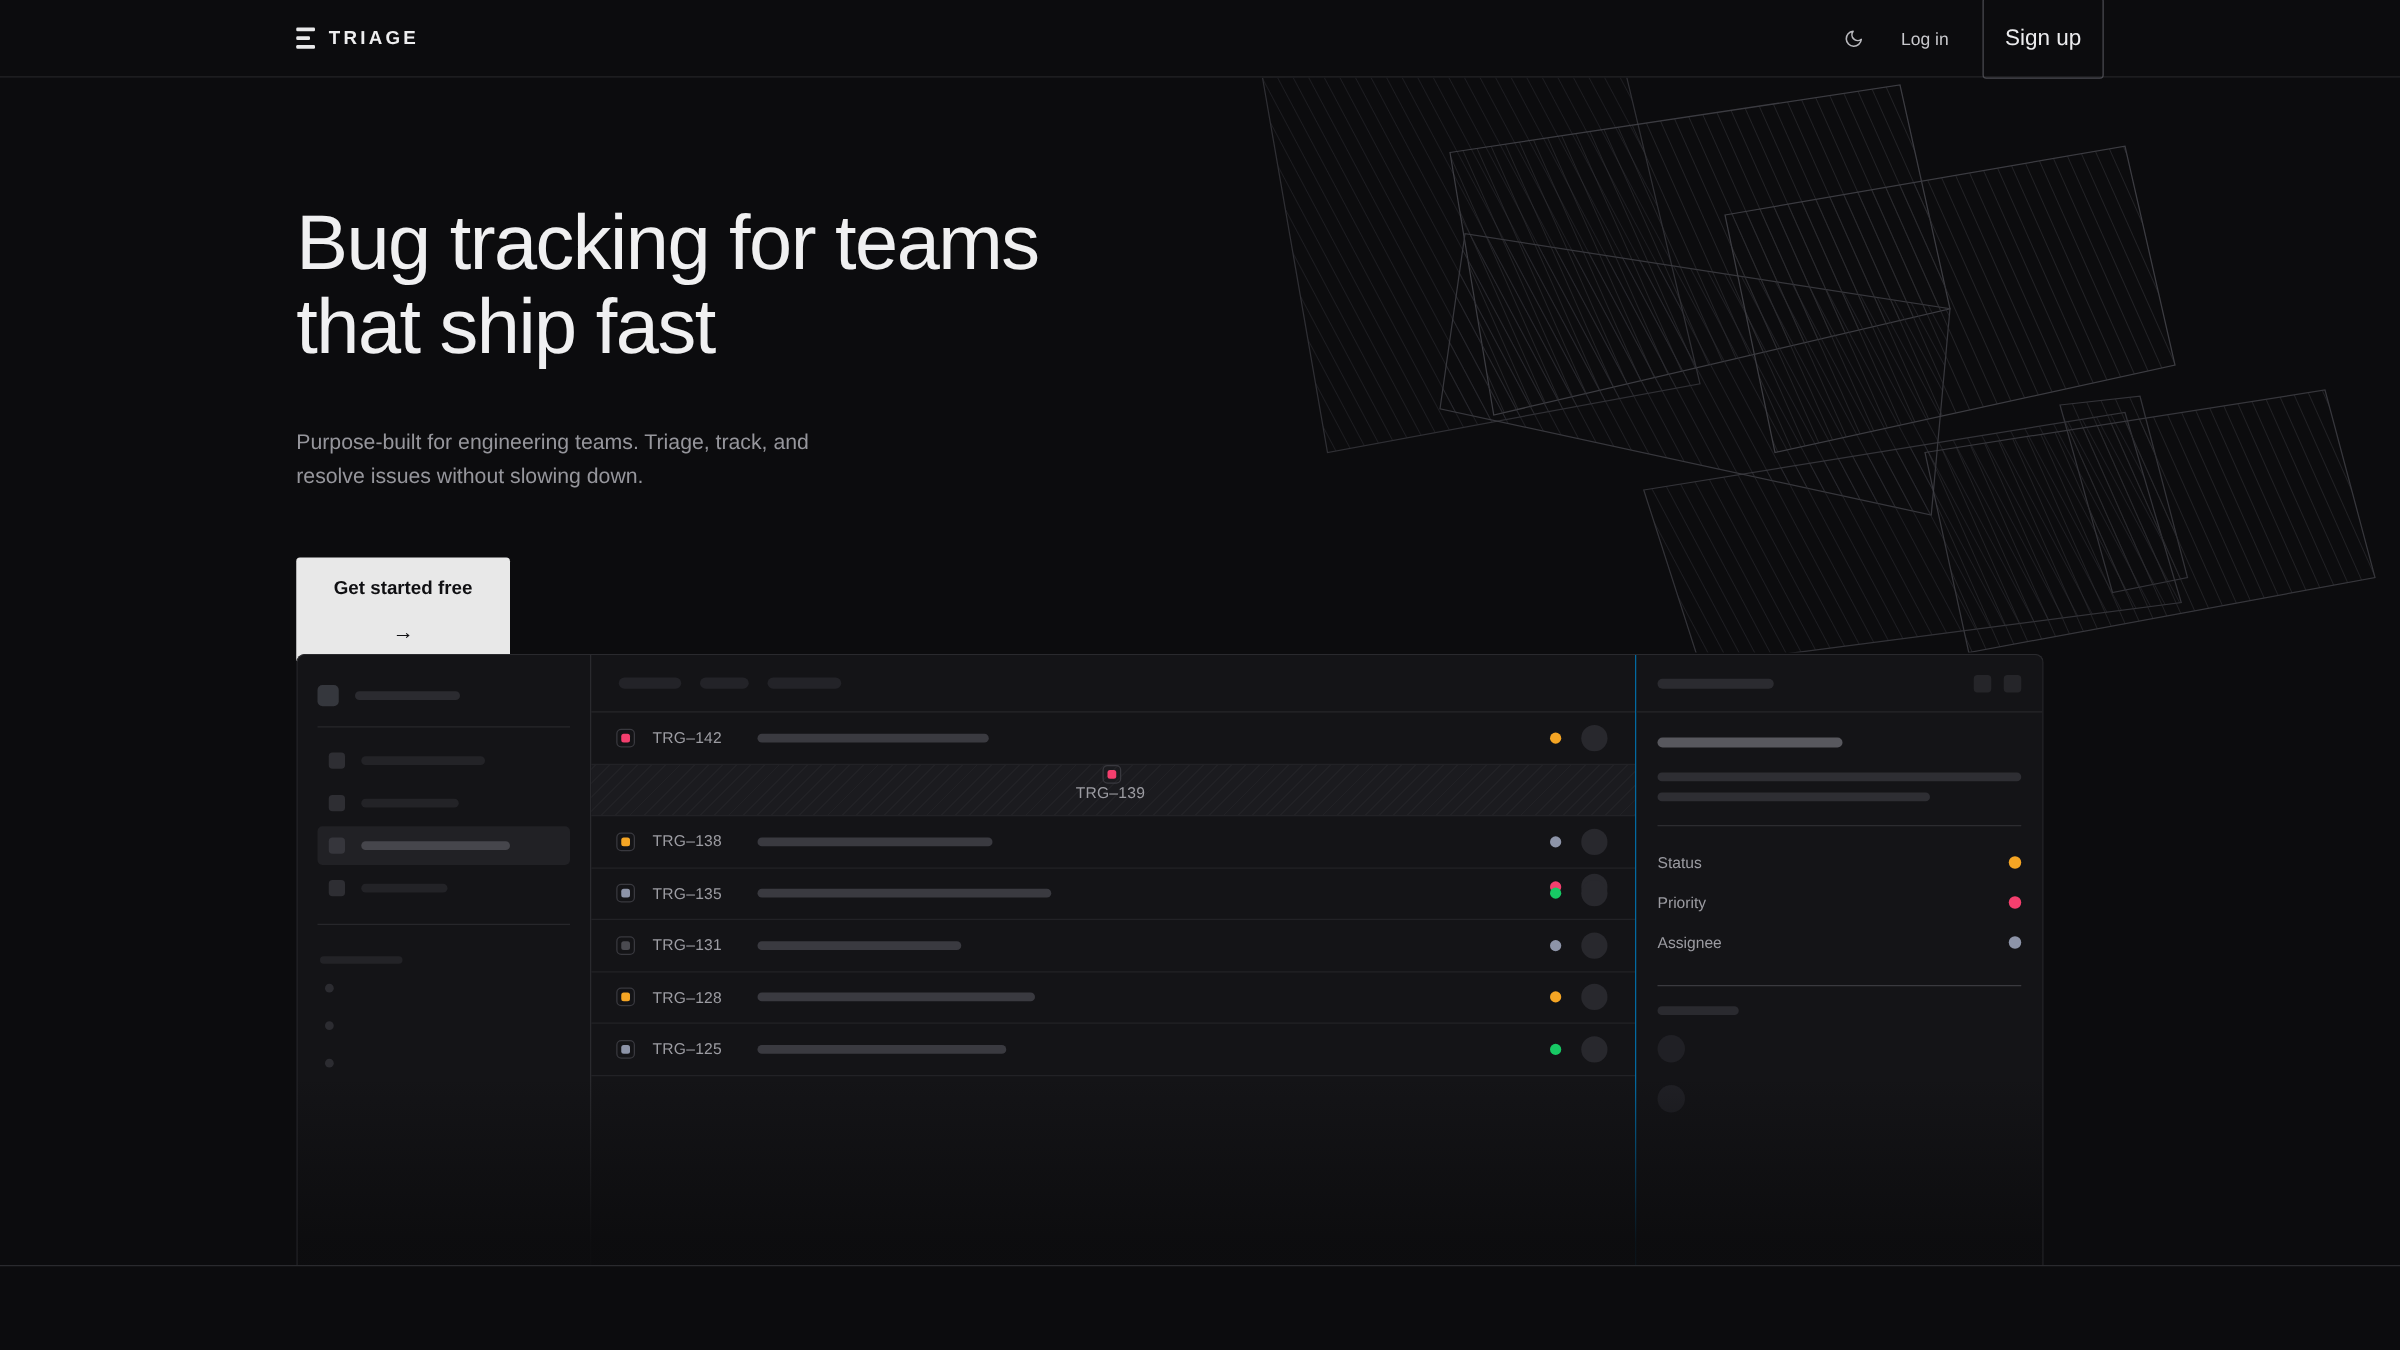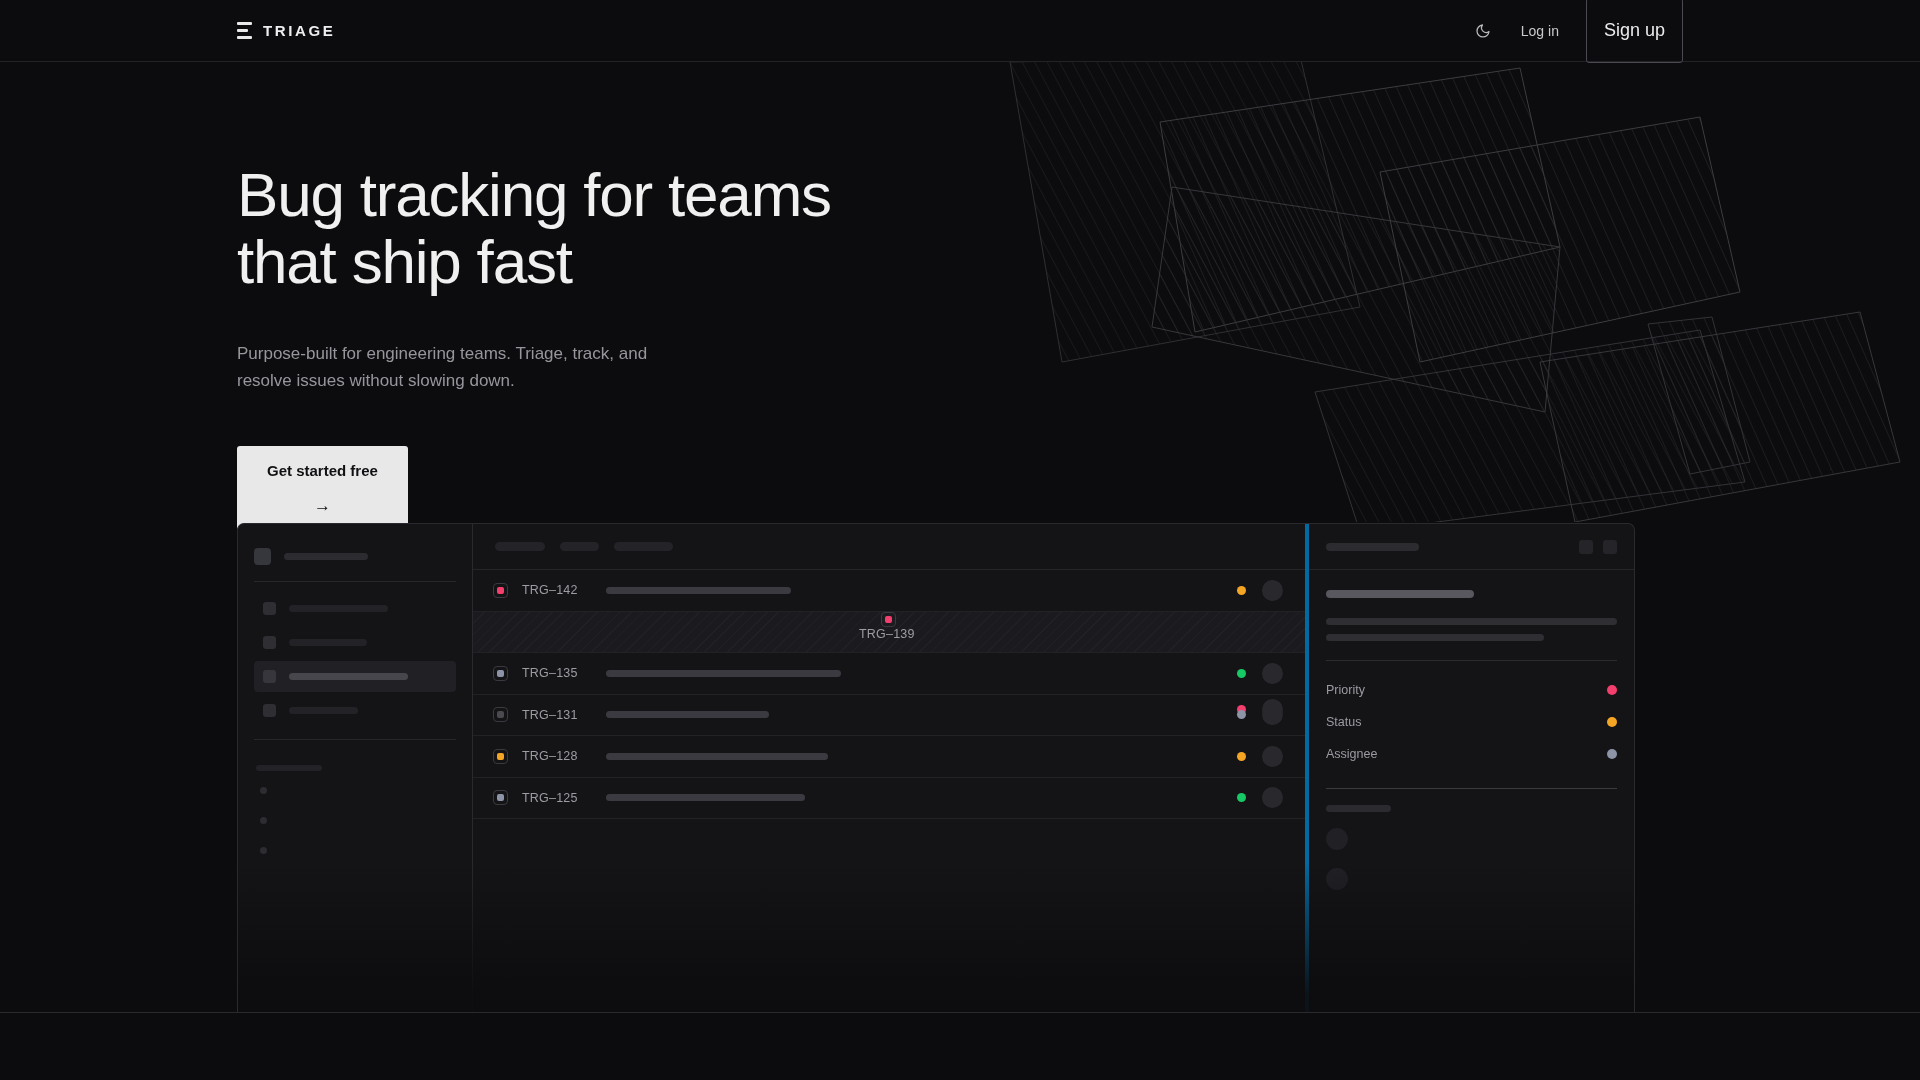--- a/index.html
+++ b/index.html
@@ -241,21 +241,21 @@
     background: #2b2b30;
   }
   .skel-lite { background: #232327; }
 
   
   .mock-list {
     flex: 1;
     min-width: 0;
     display: flex;
     flex-direction: column;
-    border-right: 4px solid #0369a1;
+    border-right: 1px solid #0369a1;
   }
   .list-toolbar {
     height: 46px;
     flex: 0 0 46px;
     border-bottom: 1px solid #26262a;
     display: flex;
     align-items: center;
     gap: 15px;
     padding: 0 22px;
   }
@@ -513,20 +513,31 @@
               <span style="background:#f43f6e"></span>
             </span>
           <span class="row-id">TRG–139</span>
           <span class="row-title" style="width:264px"></span>
           <span class="row-right">
             <span class="status-dot" style="background:#f43f6e"></span>
             <span class="avatar"></span>
           </span>
         </div>
 
+        <div class="row">
+          <span class="prio">
+              <span style="background:#f5a524"></span>
+            </span>
+          <span class="row-id">TRG–138</span>
+          <span class="row-title" style="width:188px"></span>
+          <span class="row-right">
+            <span class="status-dot" style="background:#8d94a8"></span>
+            <span class="avatar"></span>
+          </span>
+        </div>
 
         <div class="row">
           <span class="prio">
               <span style="background:#8d94a8"></span>
             </span>
           <span class="row-id">TRG–135</span>
           <span class="row-title" style="width:235px"></span>
           <span class="row-right">
             <span class="status-dot" style="background:#17c964"></span>
             <span class="avatar"></span>
@@ -581,26 +592,26 @@
           </span>
         </div>
 
         <div class="detail-body">
           <div class="d-title"></div>
           <div class="d-line" style="width:291px"></div>
           <div class="d-line" style="width:218px"></div>
           <div class="d-rule"></div>
 
           <div class="meta-row">
+            <span class="meta-label">Status</span>
+            <span class="meta-dot" style="background:#f5a524"></span>
+          </div>
+          <div class="meta-row">
             <span class="meta-label">Priority</span>
             <span class="meta-dot" style="background:#f43f6e"></span>
-          </div>
-          <div class="meta-row">
-            <span class="meta-label">Status</span>
-            <span class="meta-dot" style="background:#f5a524"></span>
           </div>
           <div class="meta-row">
             <span class="meta-label">Assignee</span>
             <span class="meta-dot" style="background:#8d94a8"></span>
           </div>
 
           <div class="d-rule2"></div>
           <div class="d-sublabel"></div>
           <div class="d-avatar"></div>
           <div class="d-avatar"></div>

